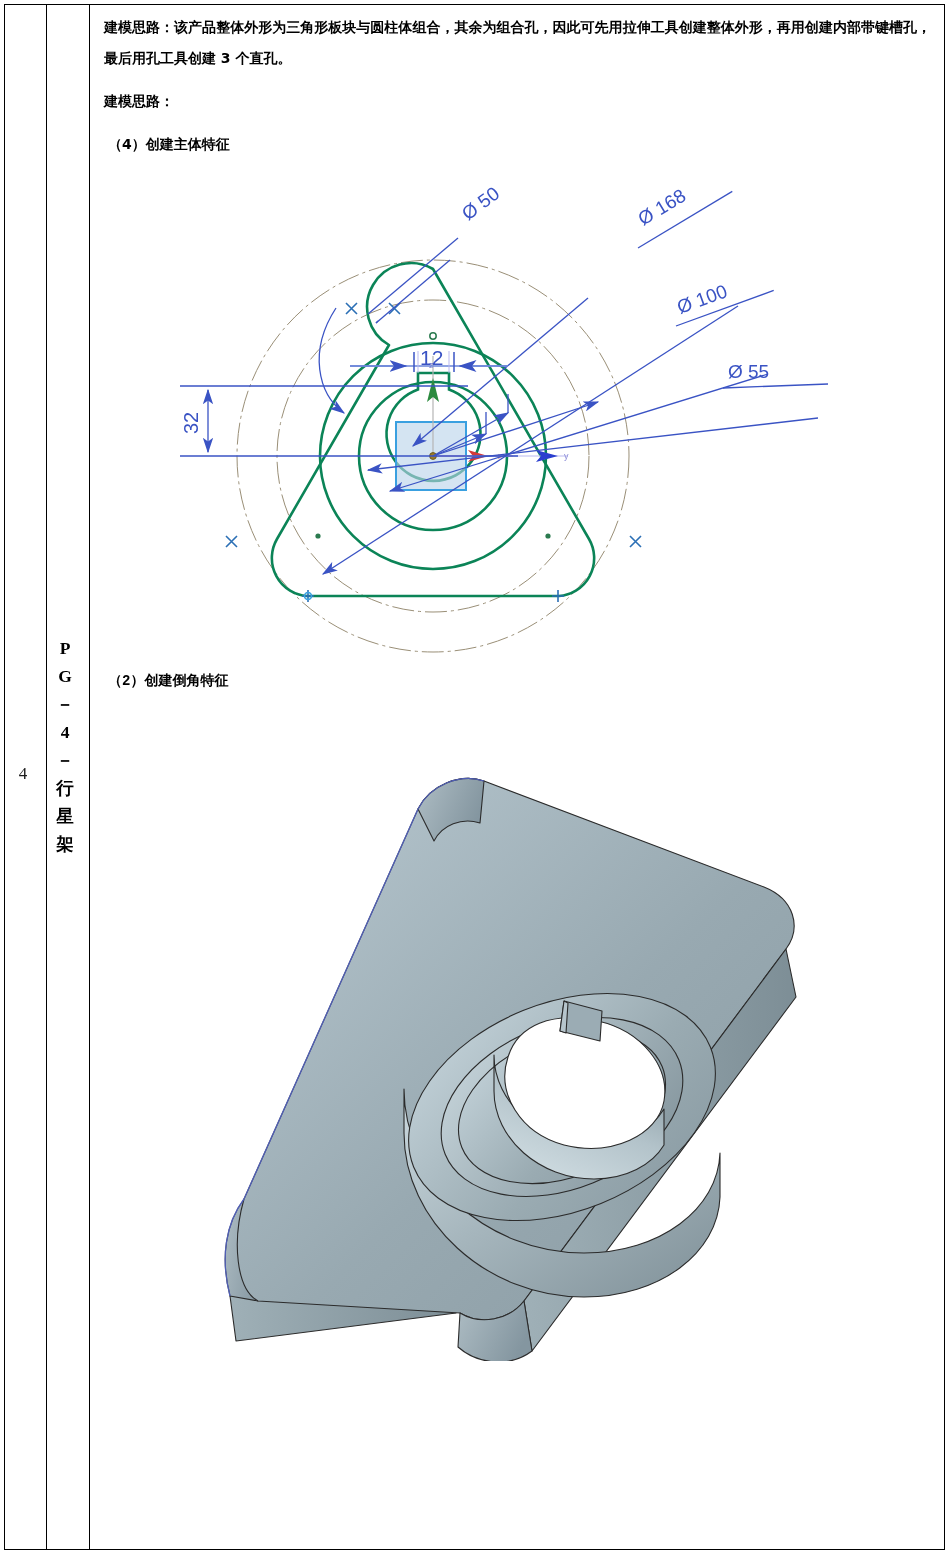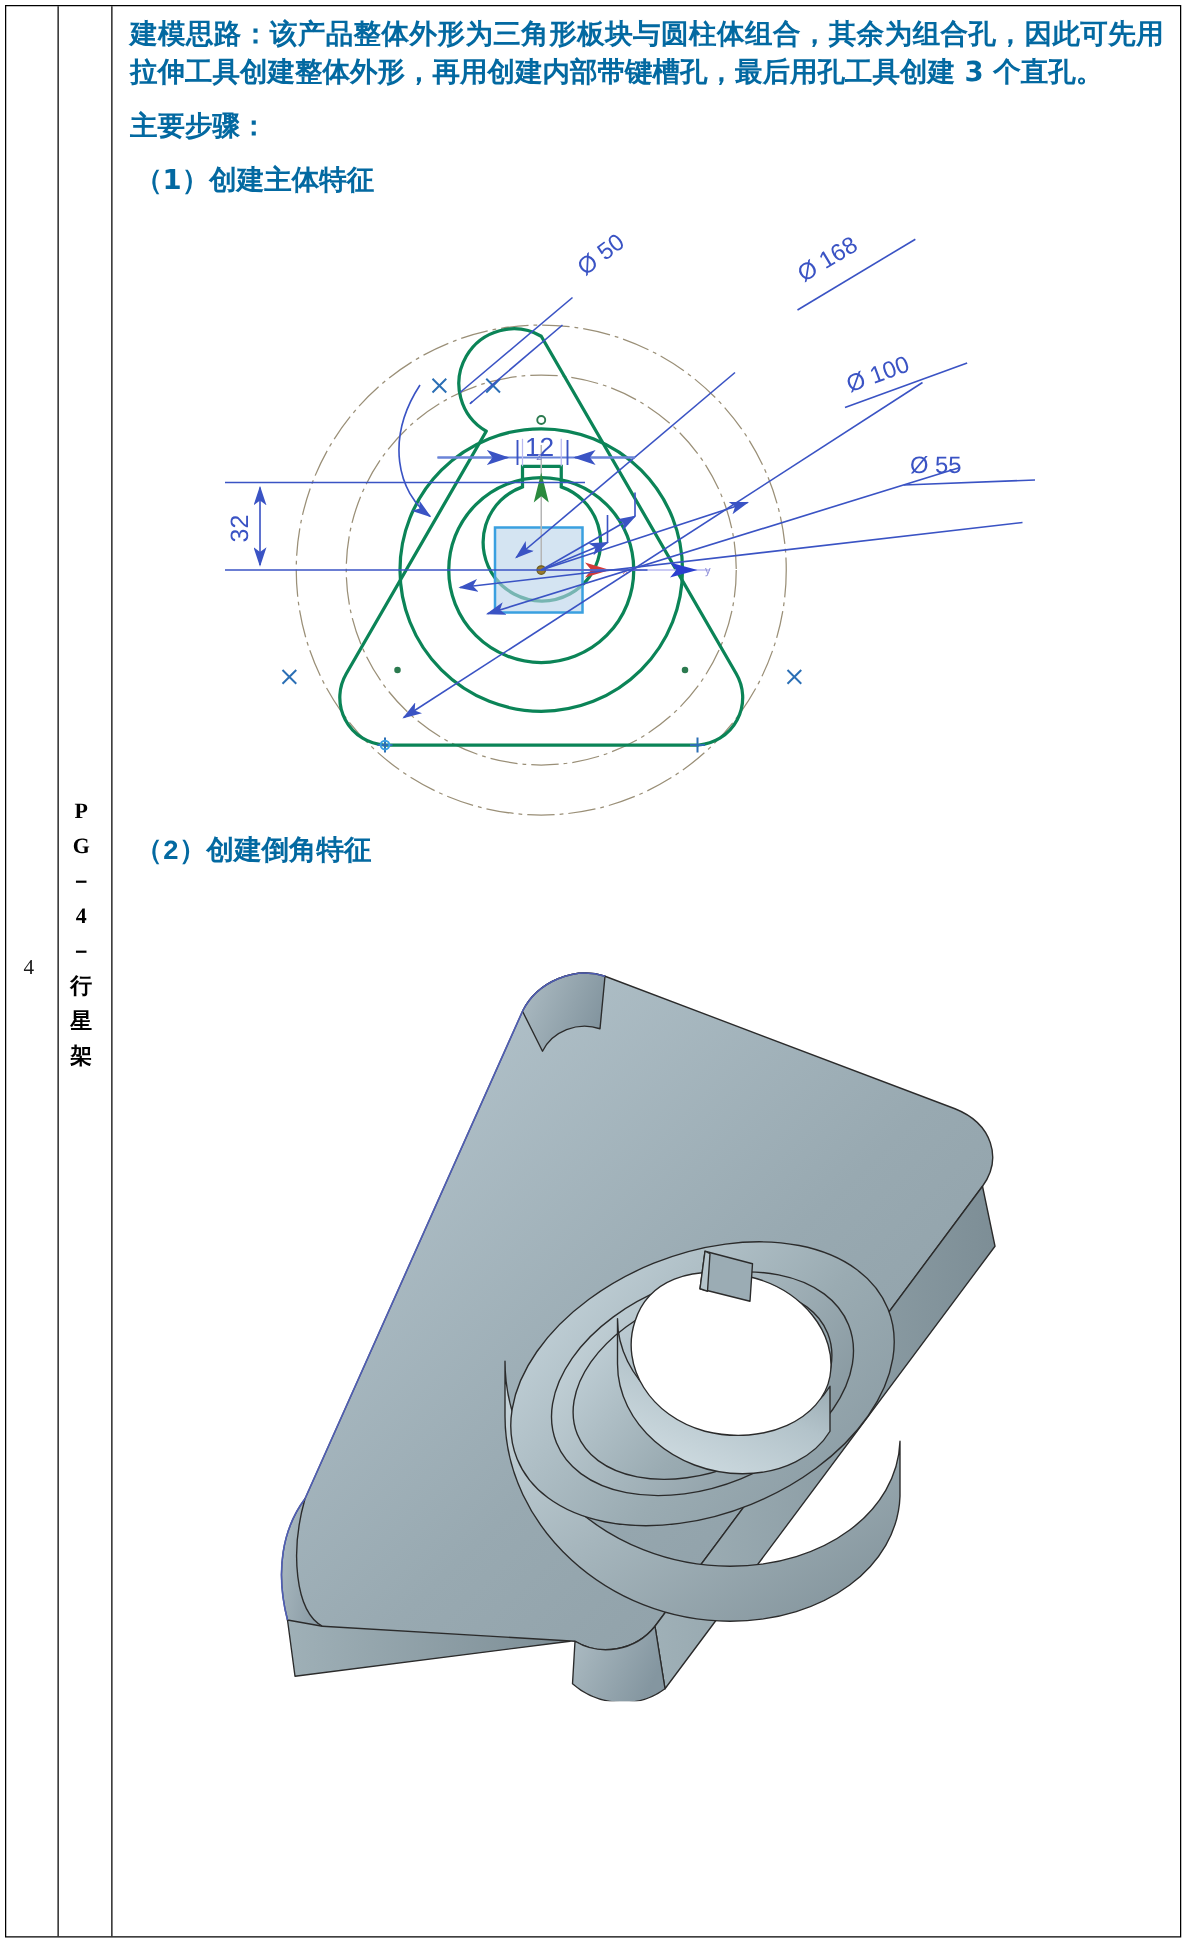--- a/index.html
+++ b/index.html
@@ -23,22 +23,22 @@
   .col-code{position:absolute;left:46px;top:4px;width:38px;height:1546px;}
   .col-code .vtext{position:absolute;left:0;right:0;top:630px;
         text-align:center;font-size:17.5px;line-height:28px;
         font-family:"Liberation Serif",serif;font-weight:600;color:#000;}
   .col-code .vtext span{display:block;}
 
   
   .content{position:absolute;left:88px;top:4px;width:857px;height:1546px;
            padding:8px 14px 0 16px;box-sizing:border-box;}
 
-  .para{font-family:"DejaVu Sans",sans-serif;font-weight:700;font-size:22px;
-        line-height:31px;letter-spacing:0px;text-align:justify;color:#0369a1;
+  .para{font-family:"DejaVu Sans",sans-serif;font-weight:700;font-size:14px;
+        line-height:31px;letter-spacing:0px;text-align:justify;color:#000000;
         margin:0 0 2px 0;}
   .para2{margin-top:12px;}
   .para3{margin-top:12px;padding-left:4px;}
   .para4{margin-top:0px;padding-left:4px;font-family:Liberation Mono, monospace;}
 
   
   .figwrap{position:relative;width:100%;}
   .sketch{display:block;margin:6px auto 0 auto;}
 
   
@@ -68,23 +68,23 @@
       <span>行</span>
       <span>星</span>
       <span>架</span>
     </div>
   </div>
 
   <div class="content">
 
     <p class="para">建模思路：该产品整体外形为三角形板块与圆柱体组合，其余为组合孔，因此可先用拉伸工具创建整体外形，再用创建内部带键槽孔，最后用孔工具创建 3 个直孔。</p>
 
-    <p class="para para2">主要步骤：</p>
-
-    <p class="para para3">（1）创建主体特征</p>
+    <p class="para para2">建模思路：</p>
+
+    <p class="para para3">（4）创建主体特征</p>
 
     <div class="figwrap">
       <svg class="sketch" width="700" height="500" viewBox="0 0 700 500">
         <defs>
           <marker id="arrIn" markerWidth="12" markerHeight="8" refX="11" refY="4" orient="auto">
             <path d="M0,0 L12,4 L0,8 L3,4 Z" fill="#3a53c4"></path>
           </marker>
           <marker id="arrOut" markerWidth="12" markerHeight="8" refX="1" refY="4" orient="auto">
             <path d="M12,0 L0,4 L12,8 L9,4 Z" fill="#3a53c4"></path>
           </marker>

